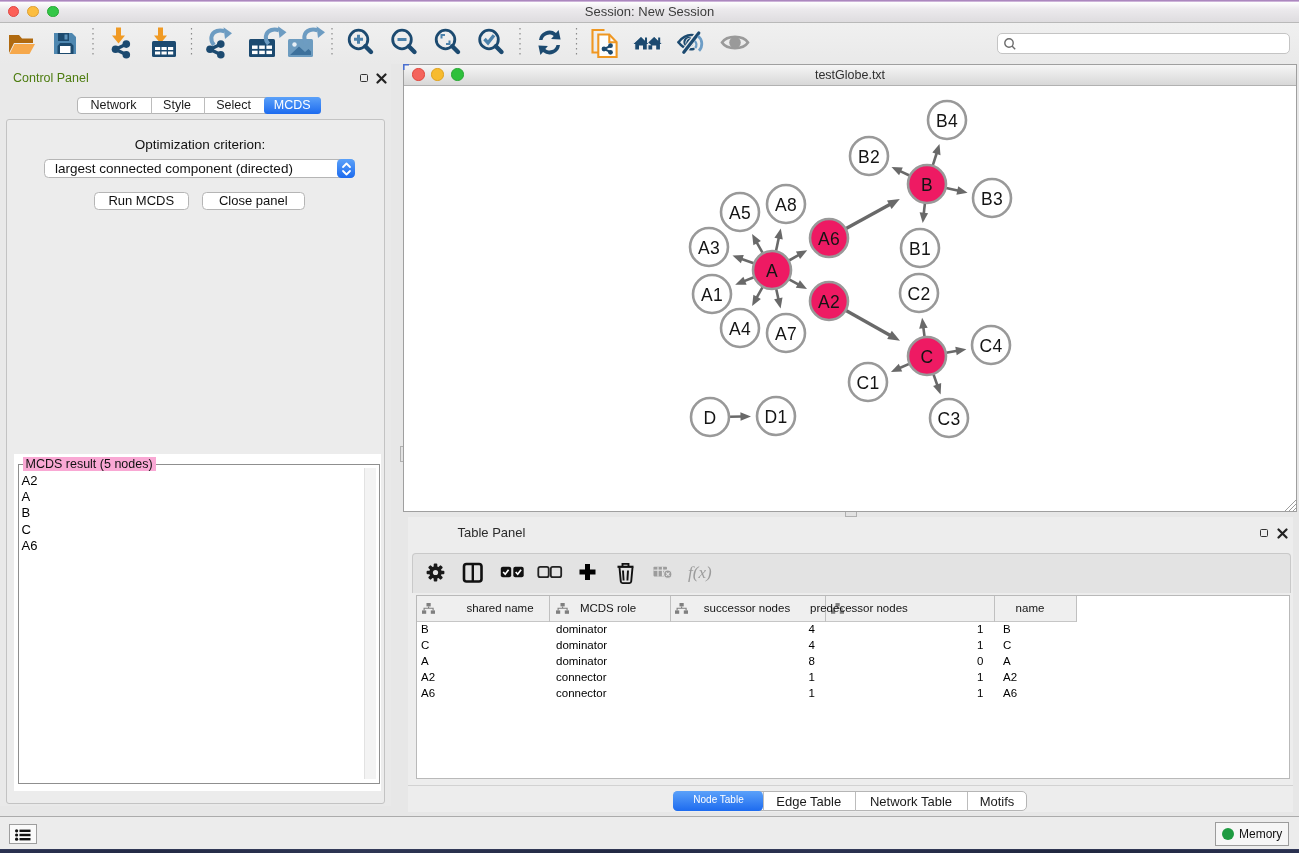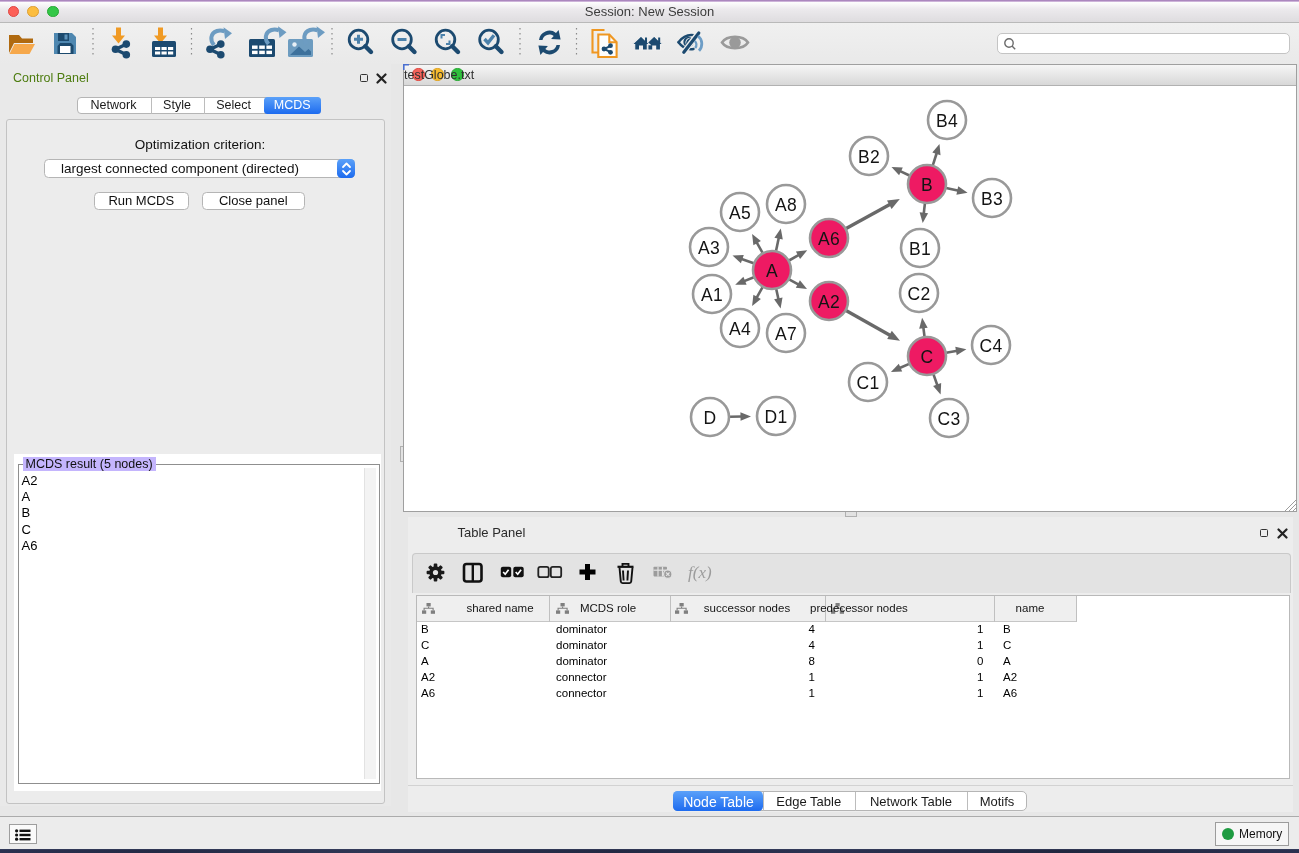--- a/index.html
+++ b/index.html
@@ -131,47 +131,47 @@
 <div class="abs" style="left:77px;top:96.5px;width:244px;height:17.5px;background:#fff;border:1px solid #b5b5b5;border-radius:4px;"></div>
 <div class="abs" style="left:150.5px;top:97px;width:1px;height:16.5px;background:#bcbcbc;"></div>
 <div class="abs" style="left:203.5px;top:97px;width:1px;height:16.5px;background:#bcbcbc;"></div>
 <div class="abs" style="left:263.5px;top:96.5px;width:57.5px;height:17.5px;background:linear-gradient(#5ba1f9,#1d6bef);border-radius:3.5px;"></div>
 <div class="abs" style="left:73.5px;top:98px;width:80px;text-align:center;font-size:12.5px;color:#1a1a1a;">Network</div>
 <div class="abs" style="left:137px;top:98px;width:80px;text-align:center;font-size:12.5px;color:#1a1a1a;">Style</div>
 <div class="abs" style="left:193.5px;top:98px;width:80px;text-align:center;font-size:12.5px;color:#1a1a1a;">Select</div>
 <div class="abs" style="left:252.2px;top:98px;width:80px;text-align:center;font-size:12.5px;color:#fff;">MCDS</div>
 <div class="abs" style="left:40px;top:137px;width:320px;text-align:center;font-size:13.5px;color:#111;">Optimization criterion:</div>
 <div class="abs" style="left:43.5px;top:159px;width:311.5px;height:19px;background:#fff;border:1px solid #b5b5b5;border-radius:4.5px;"></div>
-<div class="abs" style="left:61px;top:161px;font-size:13.5px;color:#111;">largest connected component (directed)</div>
+<div class="abs" style="left:55px;top:161px;font-size:13.5px;color:#111;">largest connected component (directed)</div>
 <div class="abs" style="left:336.5px;top:159px;width:18.5px;height:19px;background:linear-gradient(#5ba1f9,#1d6bef);border-radius:4.5px;"></div>
 <svg class="abs" style="left:339.5px;top:161.5px;" width="13" height="14" viewBox="0 0 13 14">
     <path d="M3,5 L6.5,1.5 L10,5 M3,9 L6.5,12.5 L10,9" fill="none" stroke="#fff" stroke-width="1.8" stroke-linecap="round" stroke-linejoin="round"></path>
   </svg>
 <div class="abs" style="left:94px;top:192px;width:94.5px;height:18px;background:#fff;border:1px solid #b5b5b5;border-radius:4.5px;text-align:center;font-size:13px;color:#111;line-height:16px;">Run MCDS</div>
 <div class="abs" style="left:201.5px;top:192px;width:103.5px;height:18px;background:#fff;border:1px solid #b5b5b5;border-radius:4.5px;text-align:center;font-size:13px;color:#111;line-height:16px;">Close panel</div>
 <div class="abs" style="left:13.5px;top:454px;width:367px;height:337px;background:#fff;"></div>
 <div class="abs" style="left:17.5px;top:463.5px;width:362.5px;height:320px;border:1px solid #8f8f8f;"></div>
-<div class="abs" style="left:22.5px;top:456.5px;background:#c4b5fd;padding:0 3px;font-size:12.5px;color:#111;">MCDS result (5 nodes)</div>
+<div class="abs" style="left:22.5px;top:456.5px;background:#f9a8d4;padding:0 3px;font-size:12.5px;color:#111;">MCDS result (5 nodes)</div>
 <div class="abs" style="left:363.5px;top:468px;width:12.5px;height:311px;background:#f3f3f3;border-left:1px solid #e2e2e2;"></div>
 <div class="abs" style="left:21.5px;top:473.0px;font-size:13px;color:#000;">A2</div>
 <div class="abs" style="left:21.5px;top:489.2px;font-size:13px;color:#000;">A</div>
 <div class="abs" style="left:21.5px;top:505.4px;font-size:13px;color:#000;">B</div>
 <div class="abs" style="left:21.5px;top:521.6px;font-size:13px;color:#000;">C</div>
 <div class="abs" style="left:21.5px;top:537.8px;font-size:13px;color:#000;">A6</div>
 <div class="abs" style="left:399.5px;top:446px;width:7px;height:16px;background:#e2e2e2;border:1px solid #b0b0b0;"></div>
 <div class="abs" style="left:845px;top:511px;width:12px;height:6px;background:#e2e2e2;border:1px solid #b0b0b0;"></div>
 <div class="abs" style="left:403px;top:63.5px;width:894px;height:448.5px;background:#fff;border:1px solid #9f9f9f;"></div>
 <div class="abs" style="left:404px;top:64.5px;width:892px;height:21px;background:linear-gradient(#f6f6f6,#d8d8d8);border-bottom:1px solid #b1b1b1;"></div>
 <svg class="abs" style="left:403px;top:63.5px;" width="8" height="8">
     <path d="M0,0 L6,0 L6,1.6 L1.6,1.6 L1.6,6 L0,6 Z" fill="#4a6fd0"></path>
   </svg>
 <div class="abs" style="left:412.3px;top:68.3px;width:12.4px;height:12.4px;border-radius:50%;background:#f4645c;border:1px solid #e0453c;"></div>
 <div class="abs" style="left:431.3px;top:68.3px;width:12.4px;height:12.4px;border-radius:50%;background:#f7bb2e;border:1px solid #e0a21c;"></div>
 <div class="abs" style="left:451.3px;top:68.3px;width:12.4px;height:12.4px;border-radius:50%;background:#2ec03c;border:1px solid #27a833;"></div>
-<div class="abs" style="left:404px;top:68px;width:892px;text-align:left;font-size:12.5px;color:#2f2f2f;">testGlobe.txt</div>
+<div class="abs" style="left:404px;top:68px;width:892px;text-align:center;font-size:12.5px;color:#2f2f2f;">testGlobe.txt</div>
 <svg class="abs" style="left:404px;top:86px;" width="892" height="424" viewBox="0 0 892 424">
     <line x1="358.6" y1="166.9" x2="352.4" y2="155.8" stroke="#696969" stroke-width="2.6"></line>
 <polygon points="348.1,147.9 356.9,155.0 349.4,159.2" fill="#696969"></polygon>
 <line x1="372.0" y1="164.9" x2="374.9" y2="151.3" stroke="#696969" stroke-width="2.6"></line>
 <polygon points="376.8,142.5 378.8,153.6 370.4,151.8" fill="#696969"></polygon>
 <line x1="349.7" y1="177.3" x2="336.9" y2="172.7" stroke="#696969" stroke-width="2.6"></line>
 <polygon points="328.5,169.6 339.8,169.1 336.9,177.2" fill="#696969"></polygon>
 <line x1="349.9" y1="191.2" x2="339.6" y2="195.4" stroke="#696969" stroke-width="2.6"></line>
 <polygon points="331.2,198.7 339.4,190.8 342.6,198.8" fill="#696969"></polygon>
 <line x1="358.6" y1="201.1" x2="352.4" y2="212.2" stroke="#696969" stroke-width="2.6"></line>
@@ -370,21 +370,21 @@
 <div class="abs" style="left:556px;top:687px;font-size:11.5px;color:#000;">connector</div>
 <div class="abs" style="left:715px;top:687px;width:100px;text-align:right;font-size:11.5px;color:#000;">1</div>
 <div class="abs" style="left:883.5px;top:687px;width:100px;text-align:right;font-size:11.5px;color:#000;">1</div>
 <div class="abs" style="left:1003px;top:687px;font-size:11.5px;color:#000;">A6</div>
 <div class="abs" style="left:407.5px;top:785.3px;width:885px;height:1px;background:#d2d2d2;"></div>
 <div class="abs" style="left:673px;top:791px;width:354px;height:20px;background:#fff;border:1px solid #b5b5b5;border-radius:5px;"></div>
 <div class="abs" style="left:762.5px;top:791.5px;width:1px;height:19px;background:#bcbcbc;"></div>
 <div class="abs" style="left:855px;top:791.5px;width:1px;height:19px;background:#bcbcbc;"></div>
 <div class="abs" style="left:967px;top:791.5px;width:1px;height:19px;background:#bcbcbc;"></div>
 <div class="abs" style="left:673px;top:791px;width:89.5px;height:20px;background:linear-gradient(#5ba1f9,#1d6bef);border-radius:4.5px;"></div>
-<div class="abs" style="left:673px;top:793.5px;width:91px;text-align:center;font-size:14px;color:#fff;">Node Table</div>
+<div class="abs" style="left:673px;top:793.5px;width:91px;text-align:center;font-size:10px;color:#fff;">Node Table</div>
 <div class="abs" style="left:762.5px;top:793.5px;width:92.5px;text-align:center;font-size:13px;color:#1a1a1a;">Edge Table</div>
 <div class="abs" style="left:855px;top:793.5px;width:112px;text-align:center;font-size:13px;color:#1a1a1a;">Network Table</div>
 <div class="abs" style="left:967px;top:793.5px;width:60px;text-align:center;font-size:13px;color:#1a1a1a;">Motifs</div>
 <div class="abs" style="left:0;top:815.5px;width:1299px;height:1px;background:#ababab;"></div>
 <div class="abs" style="left:0;top:816.5px;width:1299px;height:32px;background:#ececec;"></div>
 <div class="abs" style="left:9px;top:824px;width:28px;height:20px;background:#fafafa;border:1px solid #9e9e9e;"></div>
 <svg class="abs" style="left:15px;top:828.5px;" width="16" height="12" viewBox="0 0 16 12">
     <g fill="#111">
       <circle cx="1.6" cy="1.8" r="1.6"></circle>
       <circle cx="1.6" cy="6" r="1.6"></circle>

